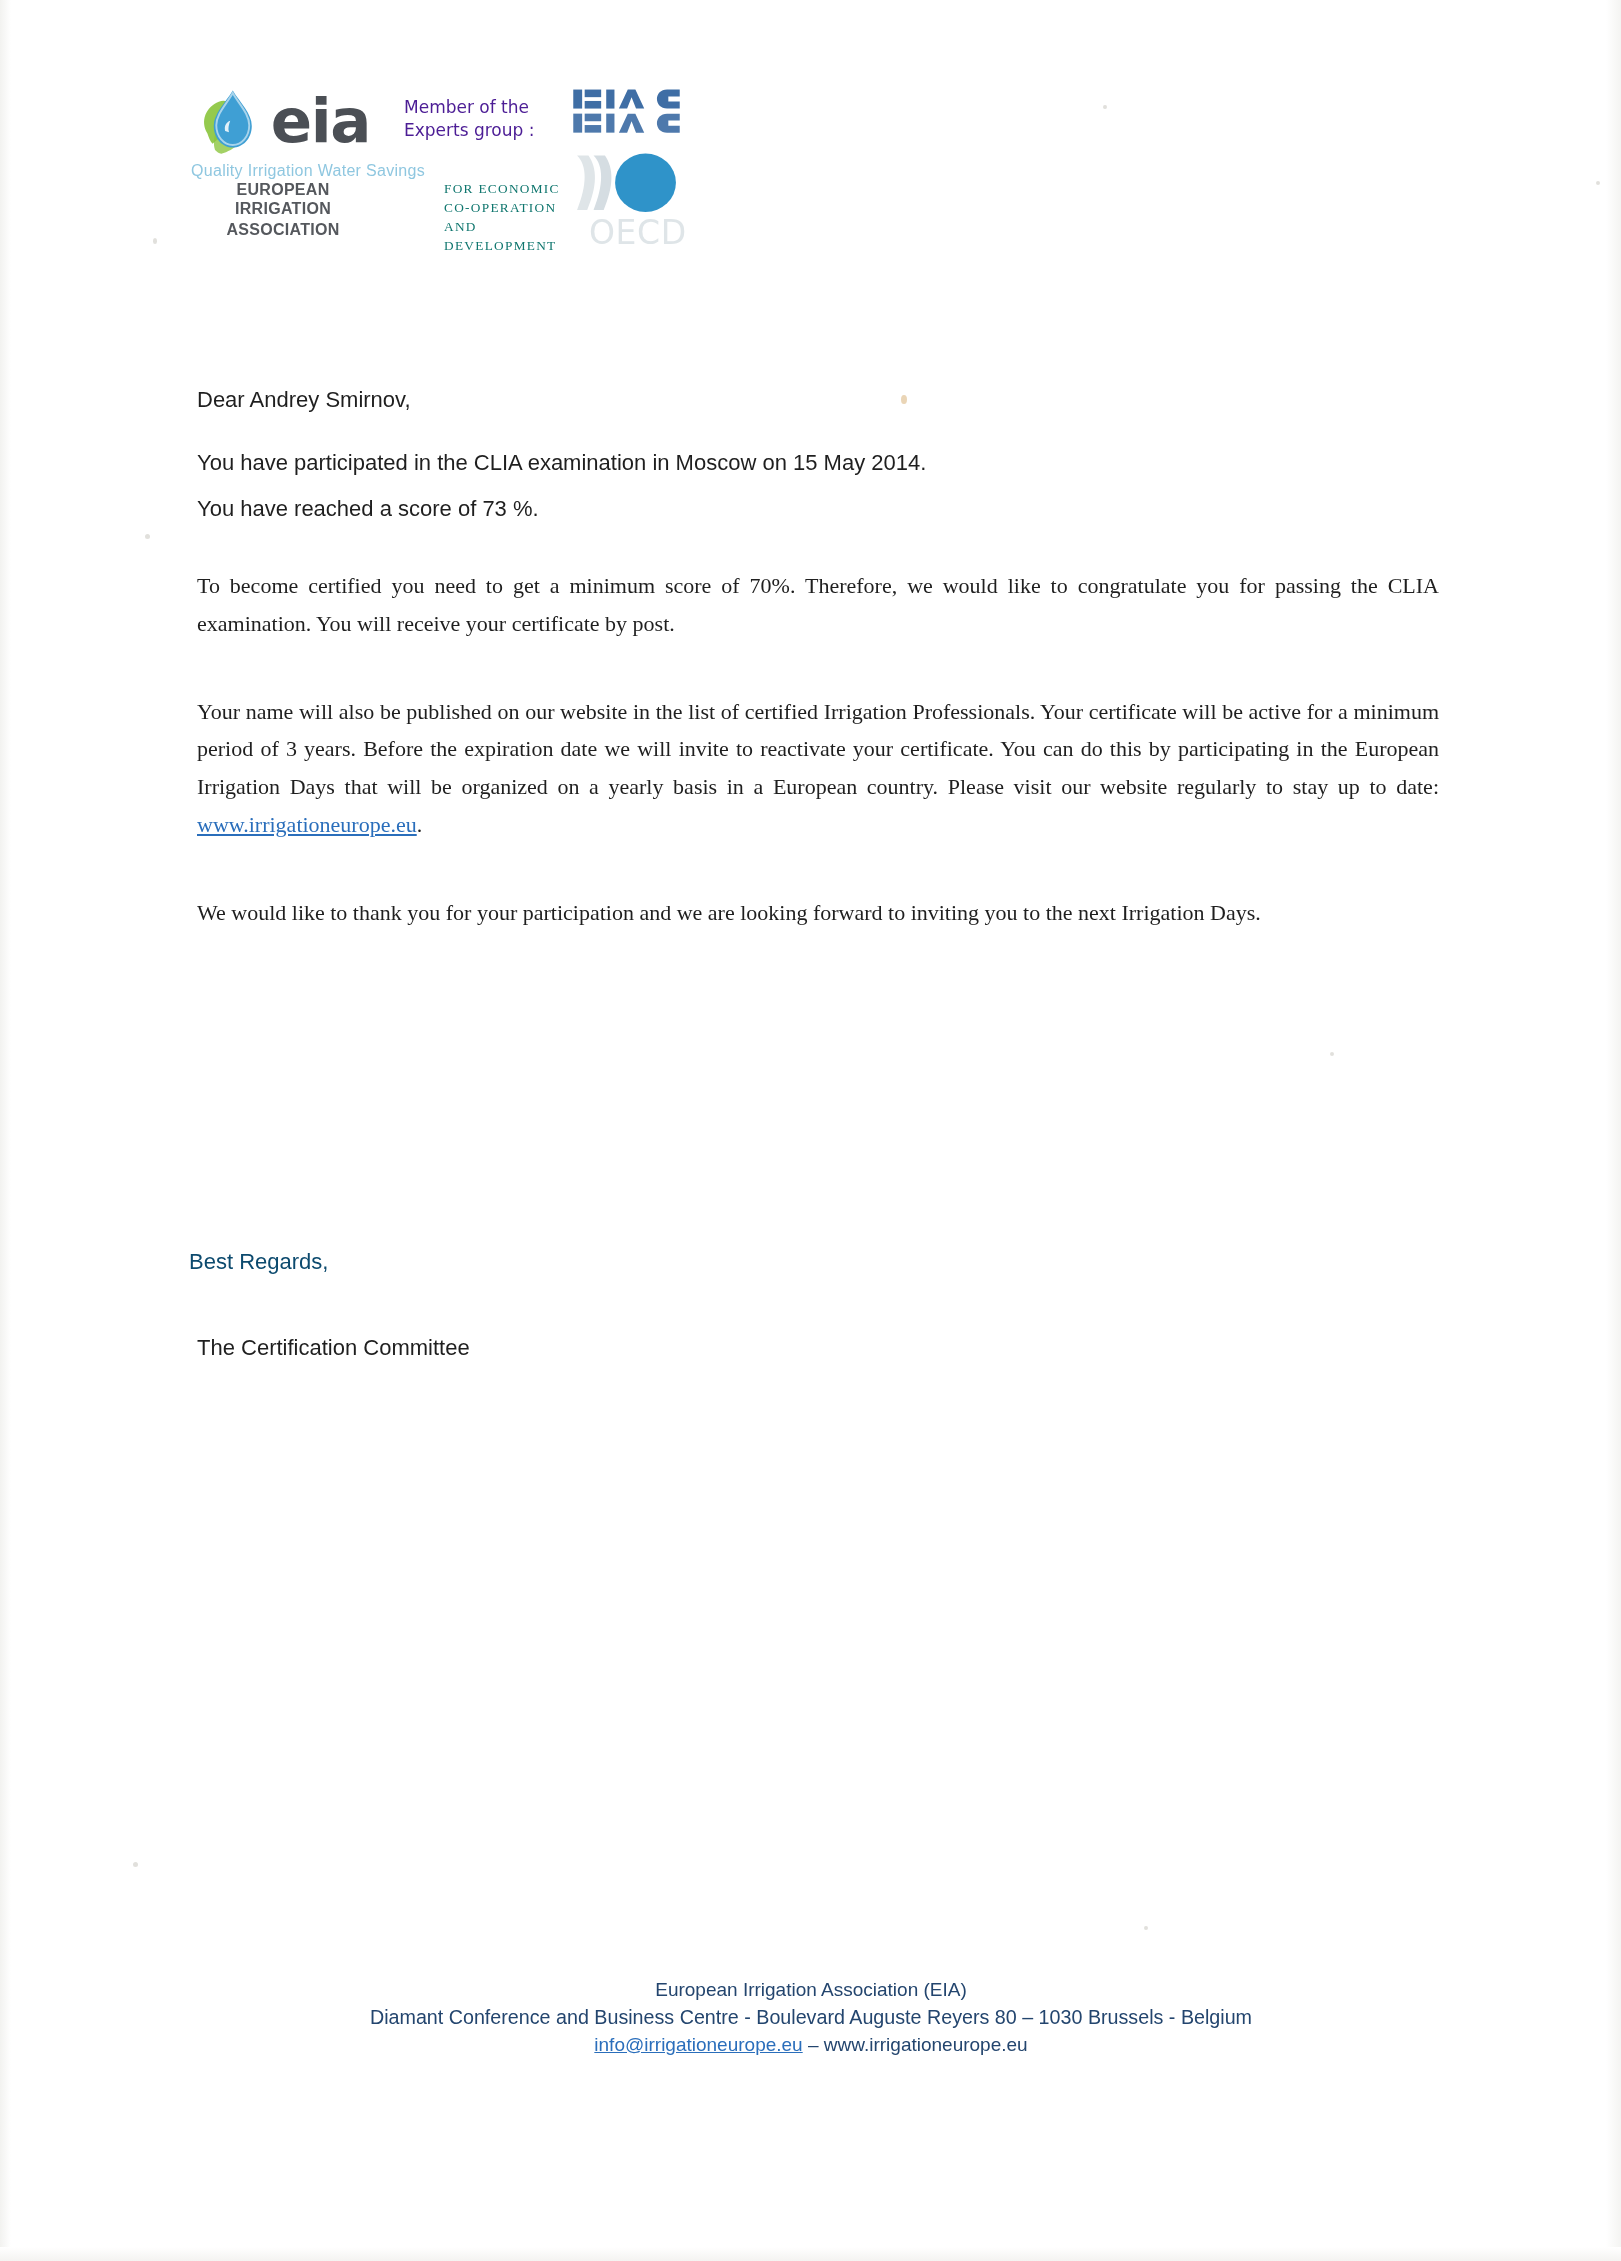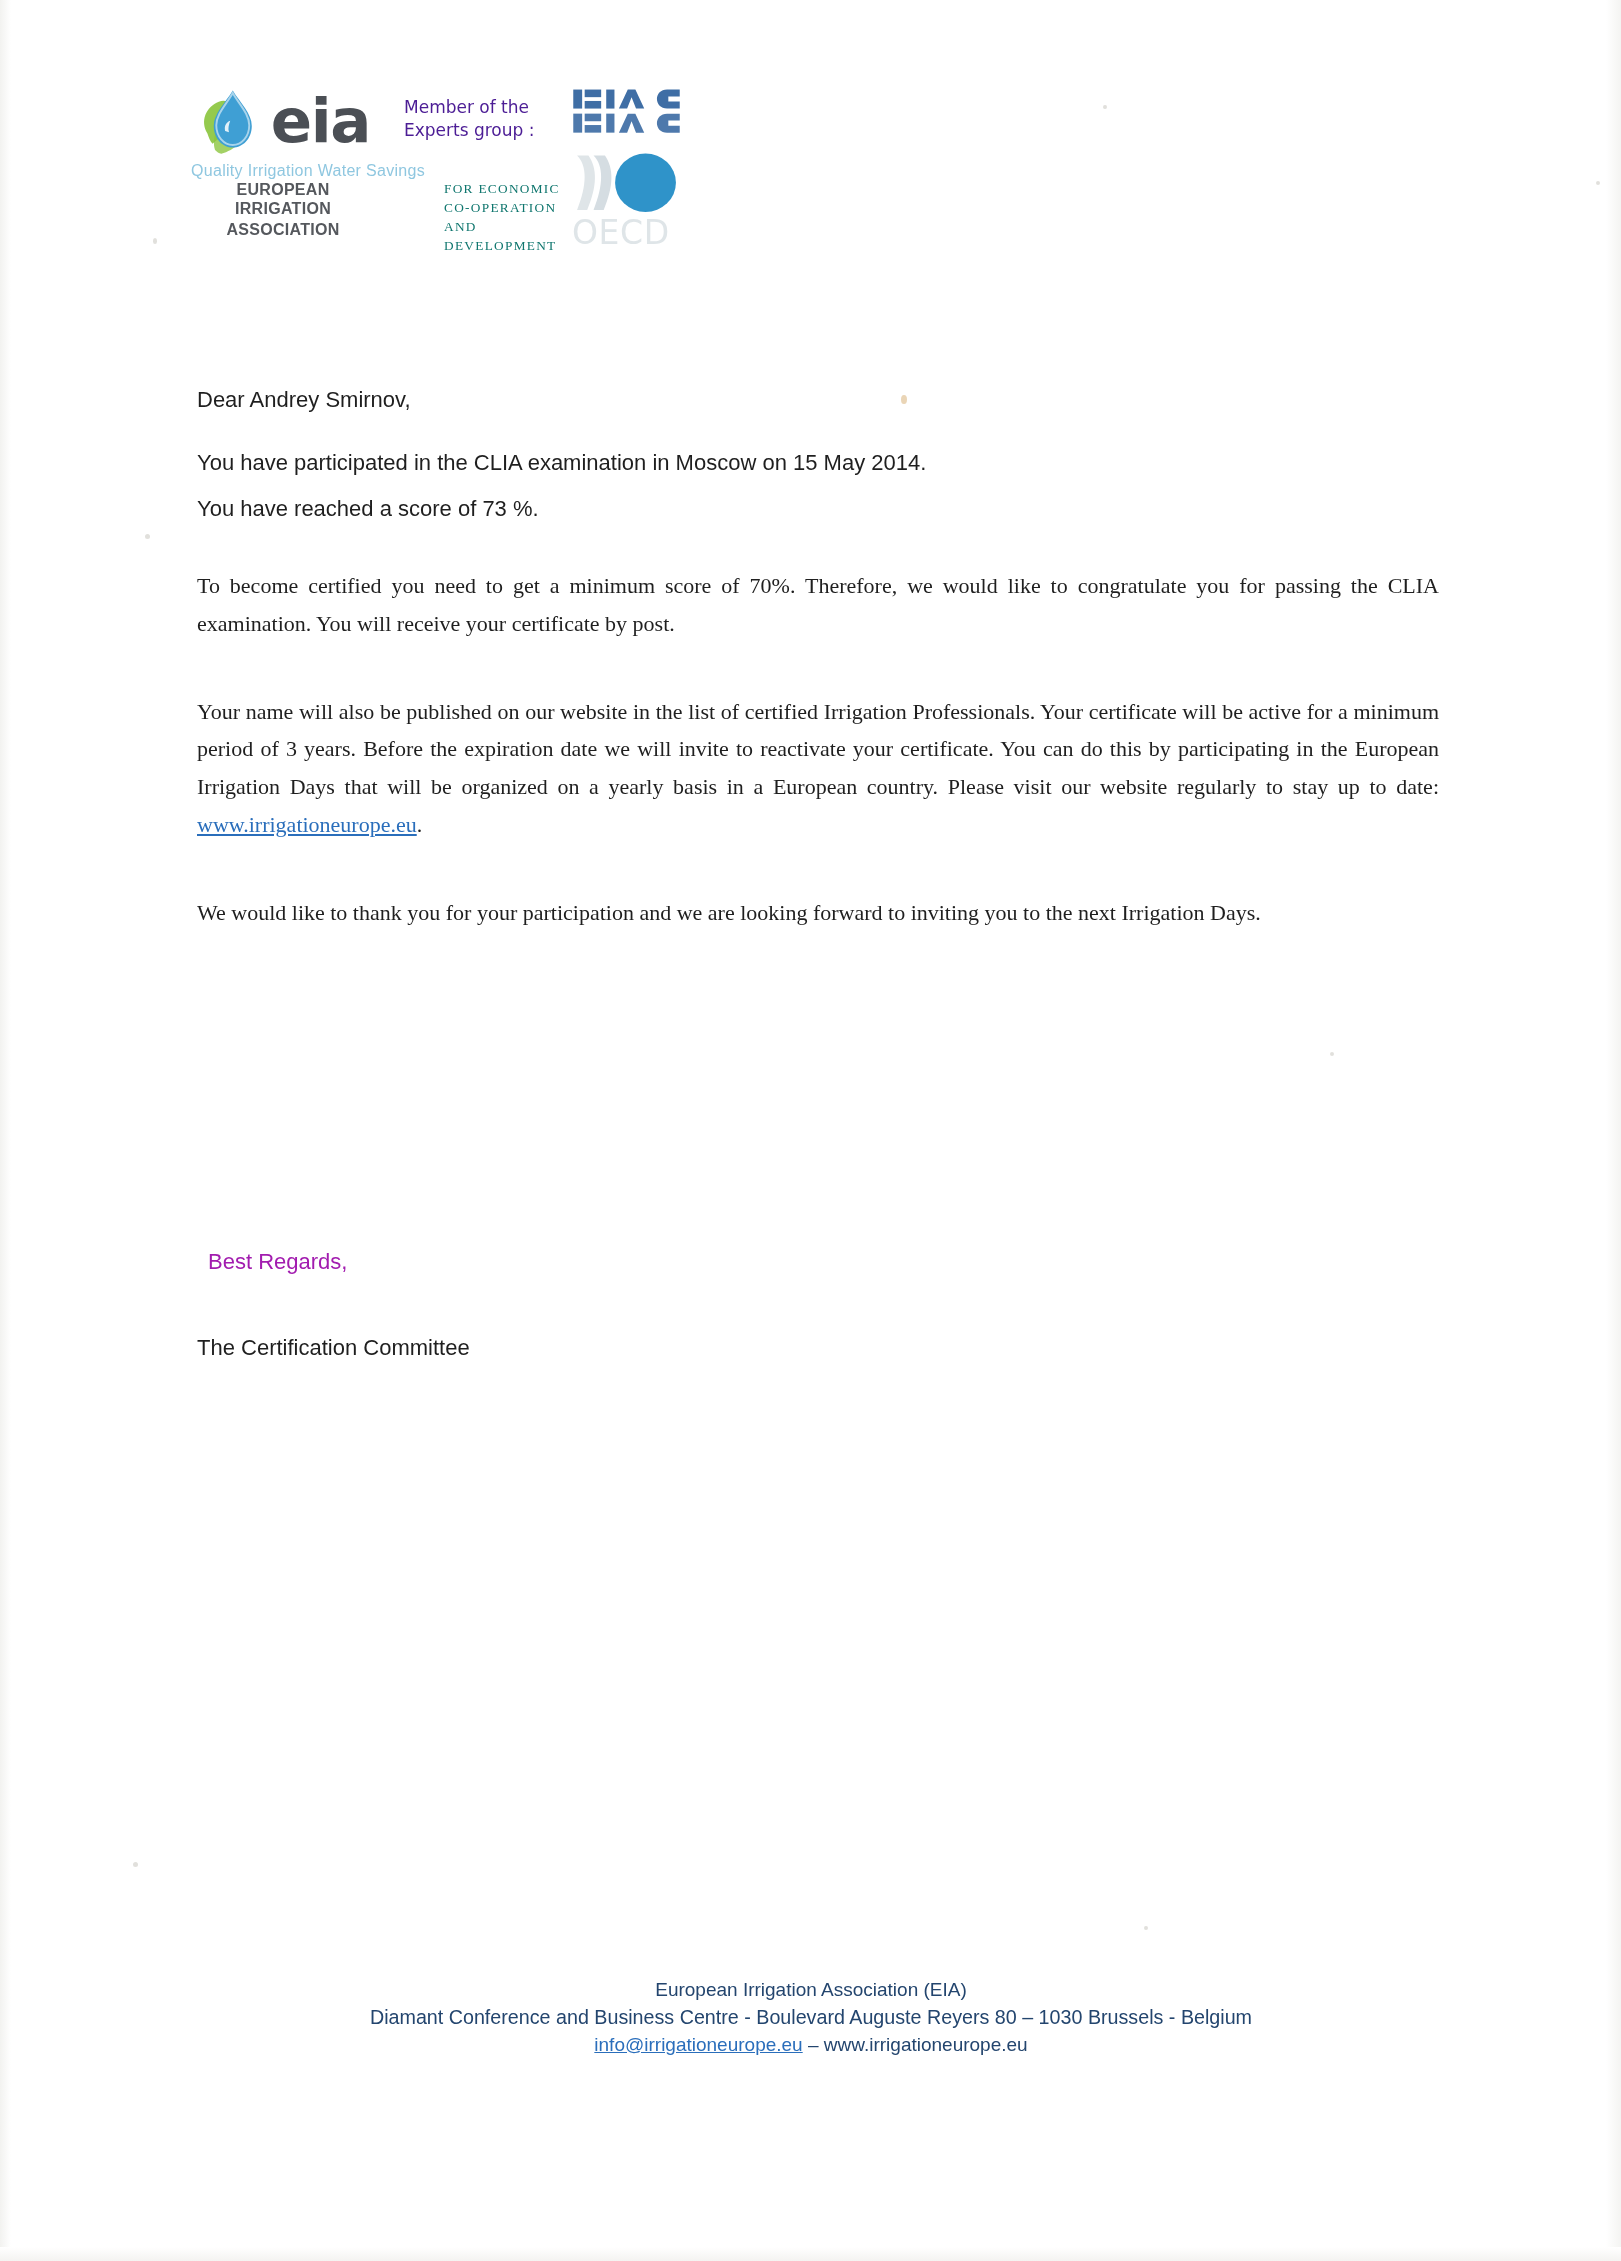--- a/index.html
+++ b/index.html
@@ -129,20 +129,21 @@
     height: 95px;
     margin-top: 11.4px;
   }
   .oecd-text {
     font-family: "DejaVu Sans", sans-serif;
     font-size: 33px;
     letter-spacing: 0.6px;
     color: #dfe5e8;
     line-height: .9;
     margin-top: -3.8px;
+    margin-left: 17px;
   }
 
   
   .letter {
     position: absolute;
     left: 197px;
     top: 389px;
     width: 1242px;
     color: #1f1f1f;
     font-family: "Liberation Sans", sans-serif;
@@ -158,25 +159,25 @@
     font-family: Liberation Serif, serif;
   }
   .para.ragged { text-align: left; }
   .block-gap { height: 23px; }
   .link {
     color: #2a6ebb;
     text-decoration: underline;
   }
   .sign-off {
     position: absolute;
-    left: 208px;
+    left: 189px;
     top: 1249px;
     font-family: "Liberation Sans", sans-serif;
     font-size: 22px;
-    color: #a21caf;
+    color: #0c4a6e;
   }
   .sign-name {
     position: absolute;
     left: 197px;
     top: 1335px;
     font-family: "Liberation Sans", sans-serif;
     font-size: 22px;
     color: #1f1f1f;
   }
 

